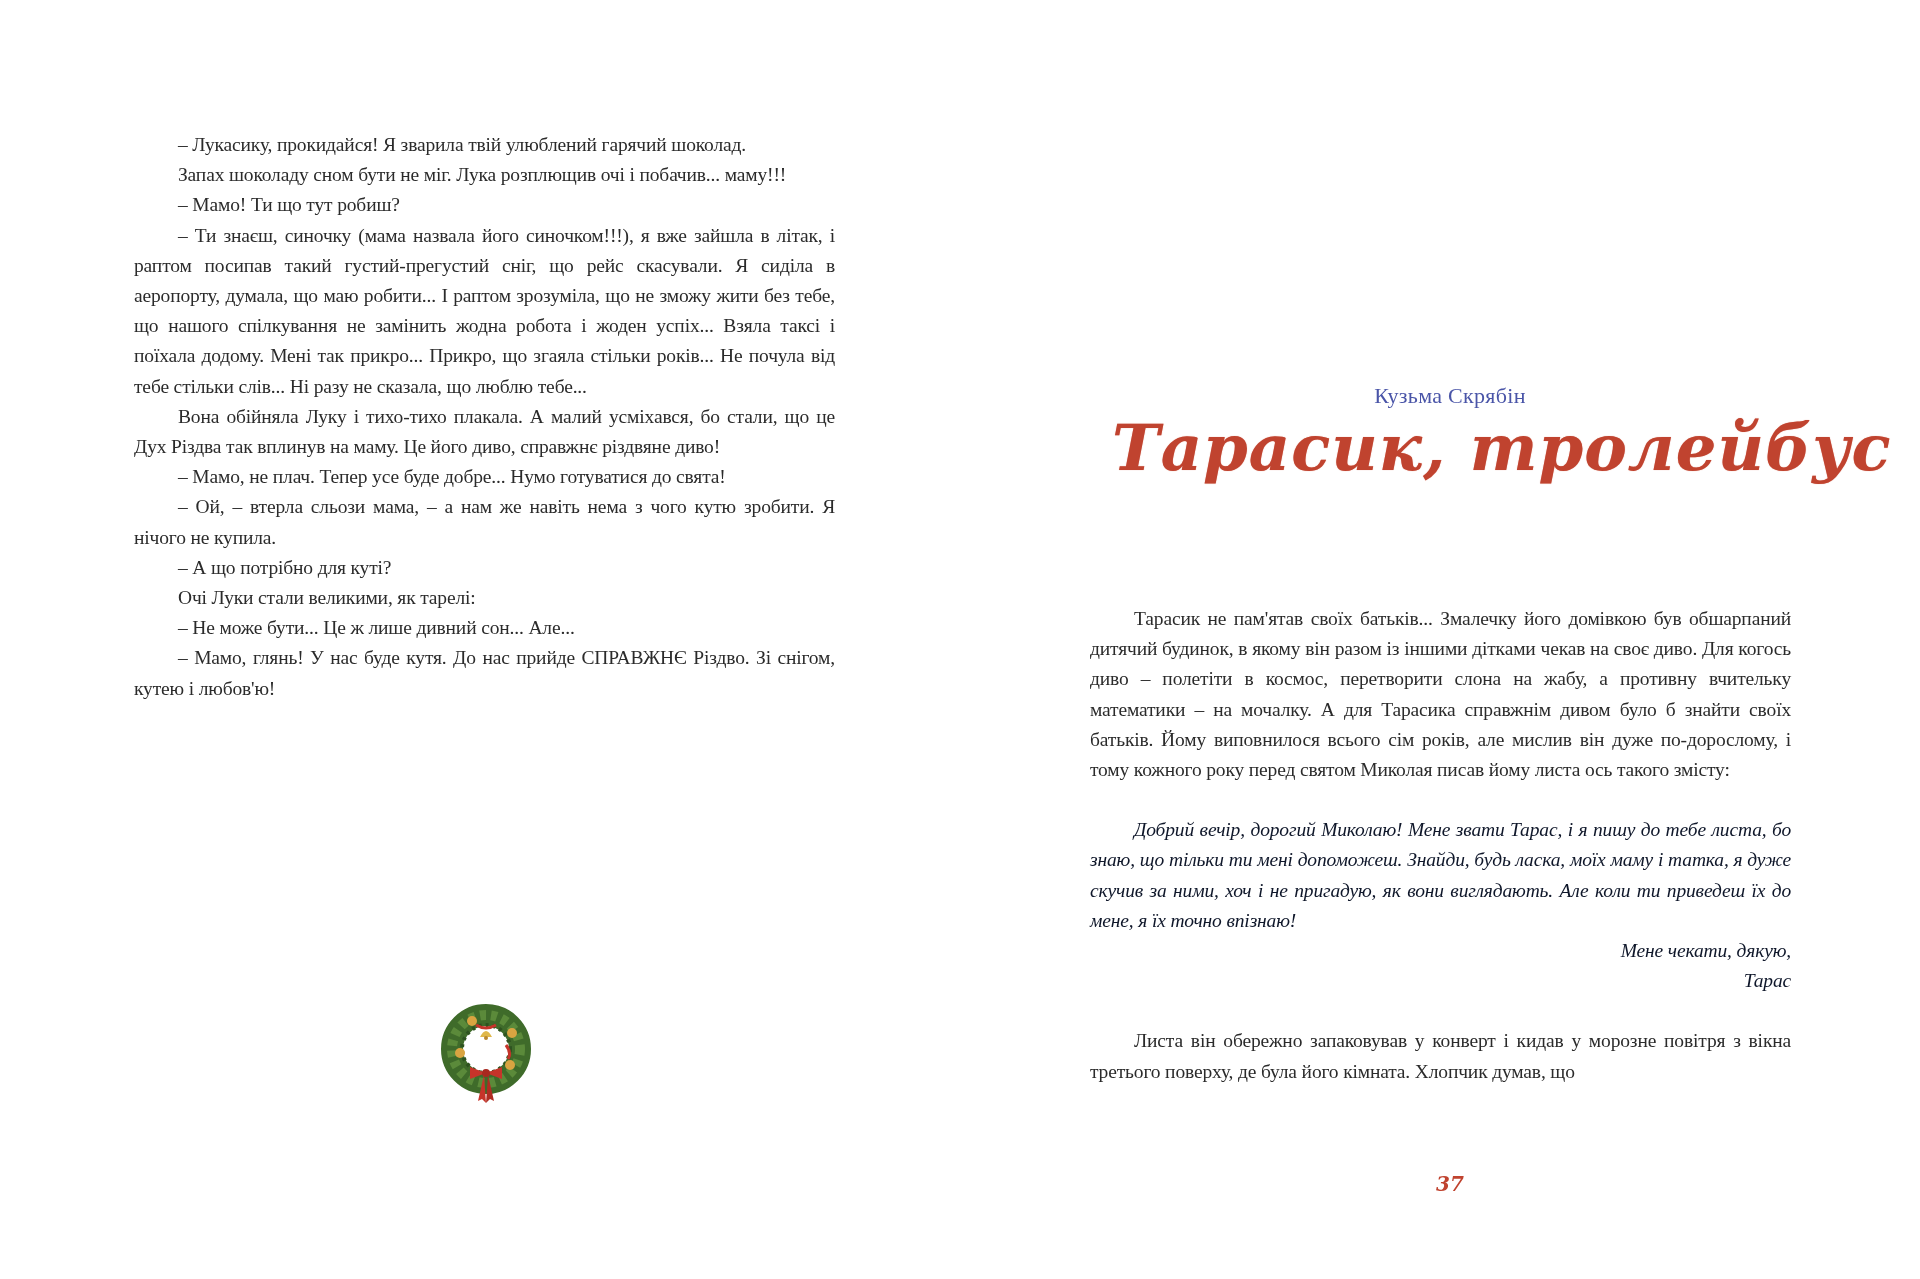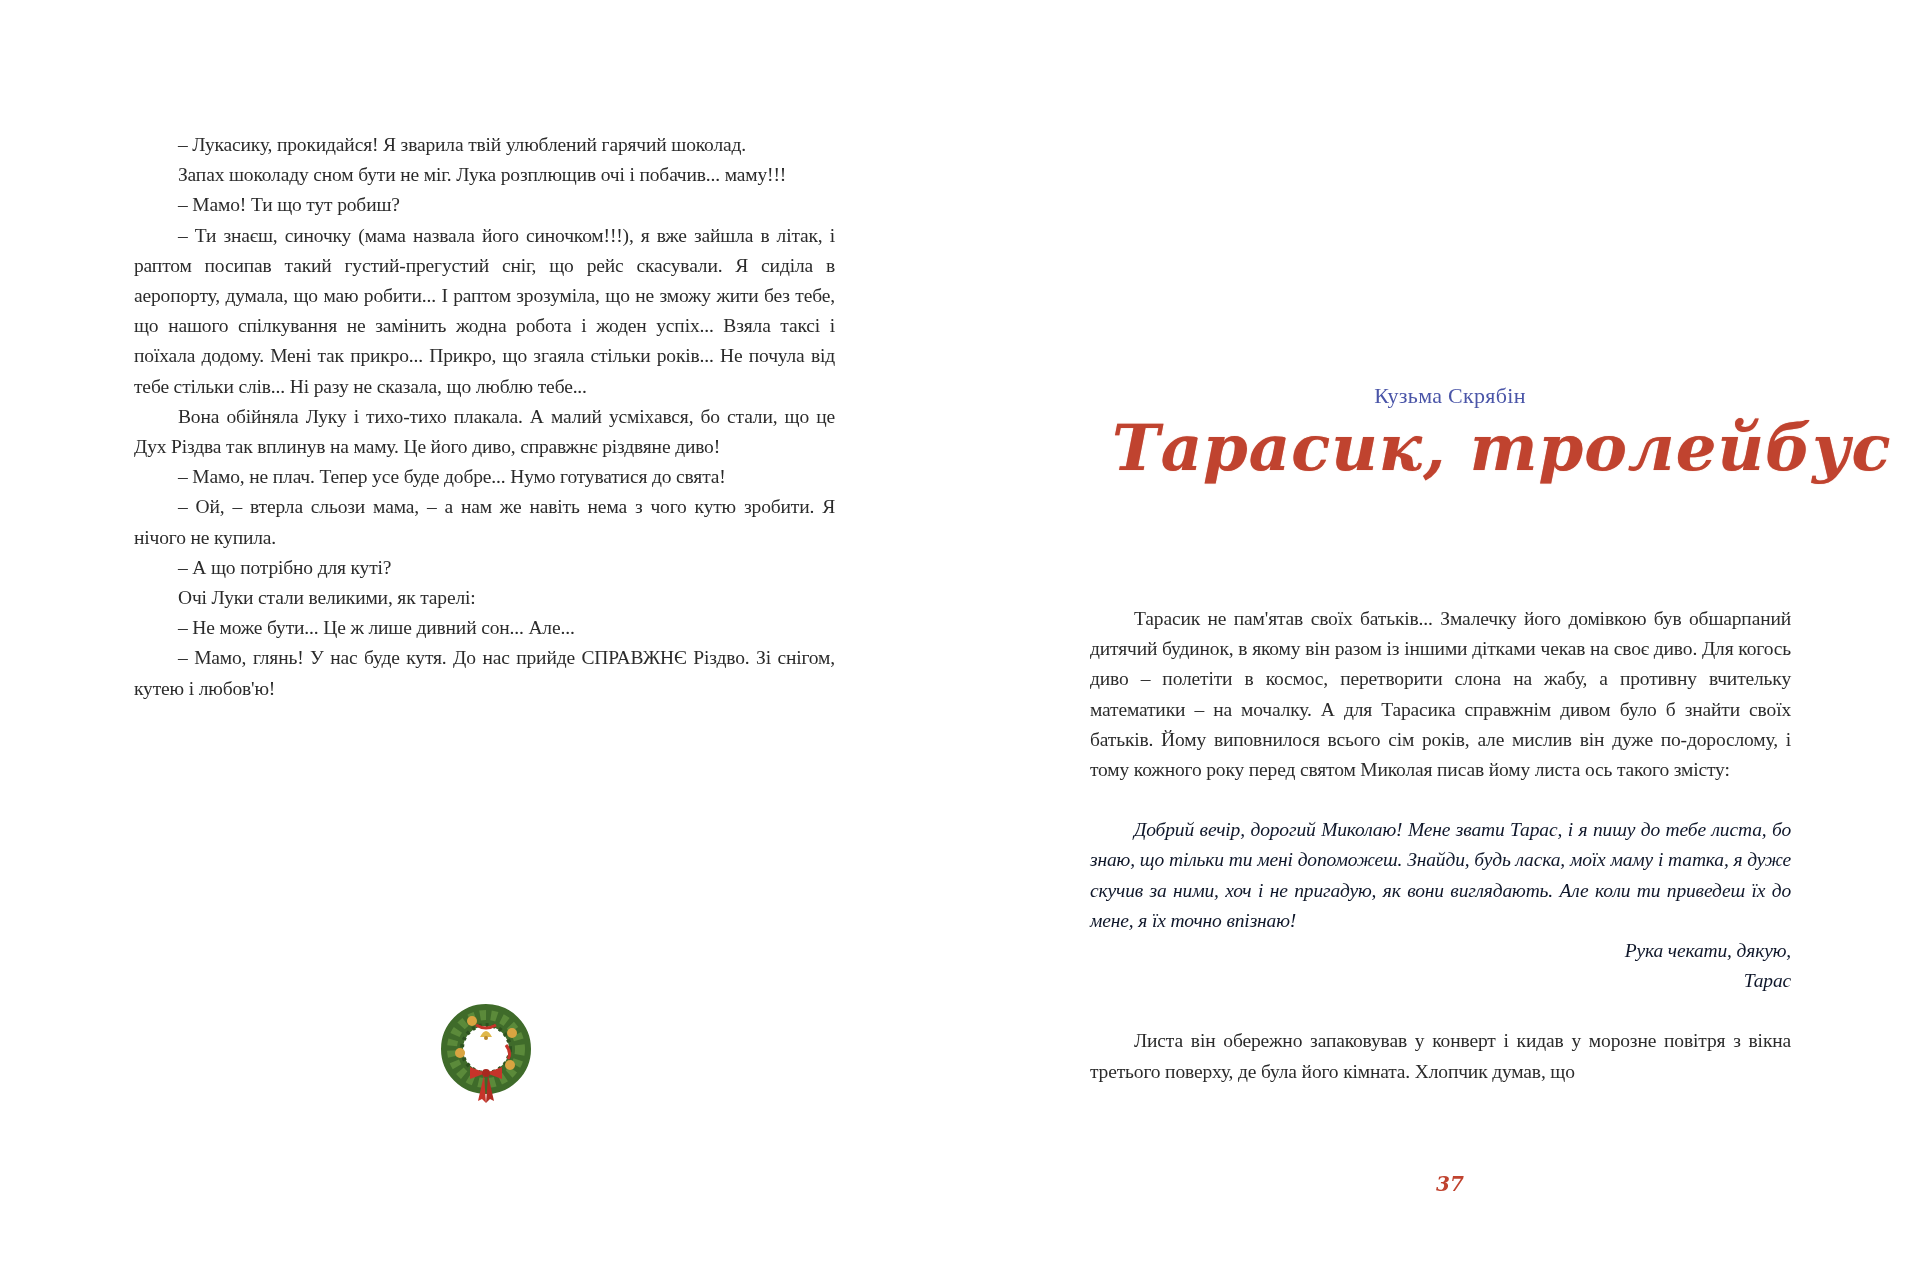--- a/index.html
+++ b/index.html
@@ -159,20 +159,20 @@
   <div class="author">Кузьма Скрябін</div>
 
   <h1 class="title">
     <span class="title-line">Тарасик, тролейбус</span>
   </h1>
 
   <div class="text-block right-text">
     <p class="para">Тарасик не пам'ятав своїх батьків... Змалечку його домівкою був обшарпаний дитячий будинок, в якому він разом із іншими дітками чекав на своє диво. Для когось диво – полетіти в космос, перетворити слона на жабу, а противну вчительку математики – на мочалку. А для Тарасика справжнім дивом було б знайти своїх батьків. Йому виповнилося всього сім років, але мислив він дуже по-дорослому, і тому кожного року перед святом Миколая писав йому листа ось такого змісту:</p>
     <div class="letter">
       <p class="para">Добрий вечір, дорогий Миколаю! Мене звати Тарас, і я пишу до тебе листа, бо знаю, що тільки ти мені допоможеш. Знайди, будь ласка, моїх маму і татка, я дуже скучив за ними, хоч і не пригадую, як вони виглядають. Але коли ти приведеш їх до мене, я їх точно впізнаю!</p>
-      <p class="sign">Рука чекати, дякую,</p>
+      <p class="sign">Мене чекати, дякую,</p>
       <p class="sign">Тарас</p>
     </div>
     <p class="para after-letter">Листа він обережно запаковував у конверт і кидав у морозне повітря з вікна третього поверху, де була його кімната. Хлопчик думав, що</p>
   </div>
 
   <div class="page-number">37</div>
 </div>
 
 </body></html>

